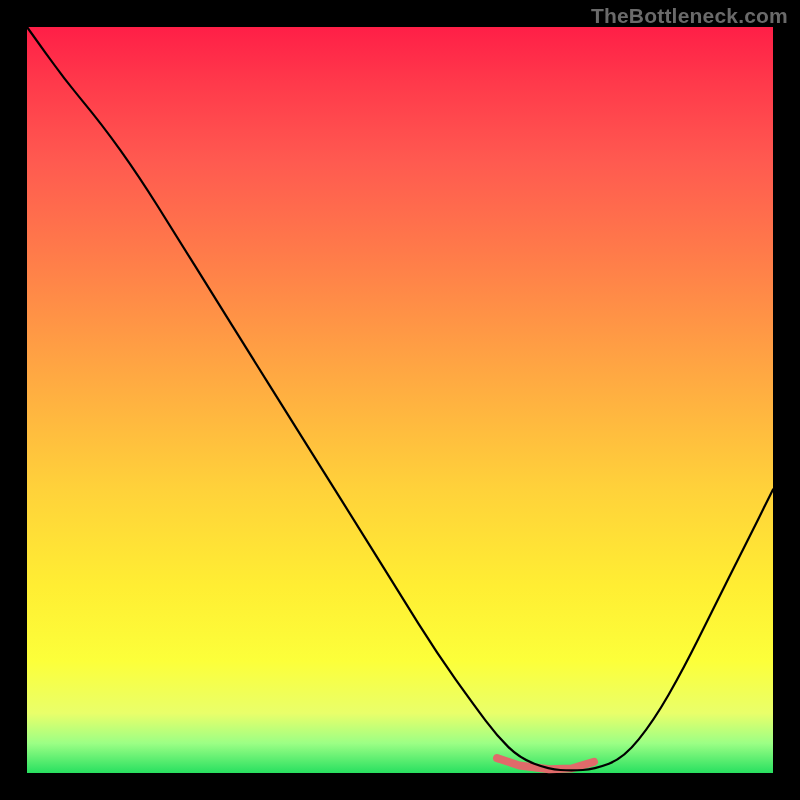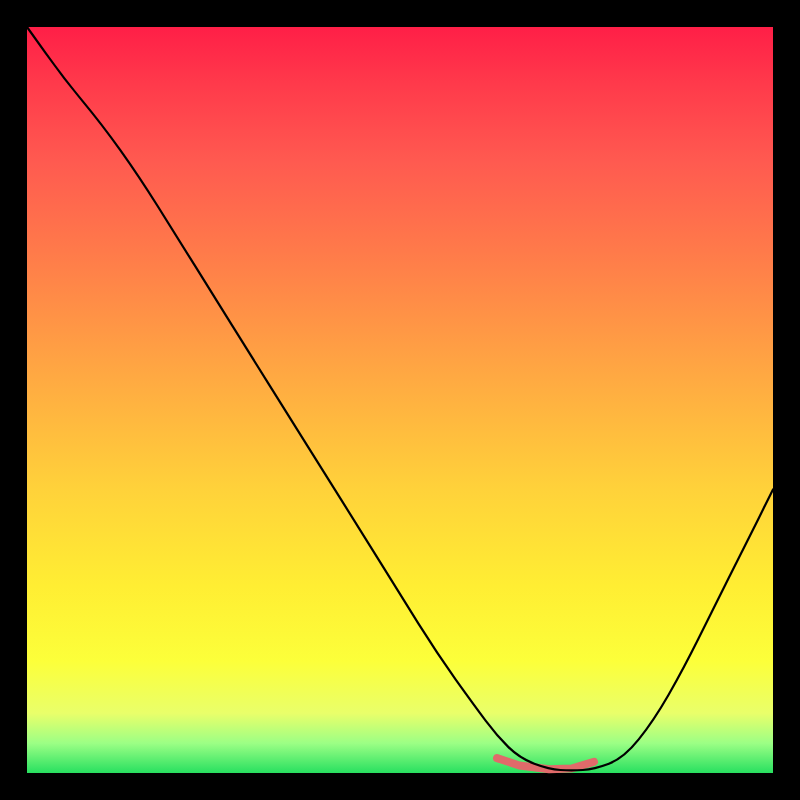--- a/index.html
+++ b/index.html
@@ -70,20 +70,21 @@
     stroke: #e06a6a;
     stroke-width: 8;
     stroke-linecap: round;
     stroke-linejoin: round;
   }
 </style>
 </head>
 <body>
 
 <div class="frame">
+  <div class="watermark">TheBottleneck.com</div>
 
   <div class="plot">
     <svg class="overlay" viewBox="0 0 746 746">
       <g>
         <path id="accent-path" class="curve-accent" d="M470.0 731.1 L492.4 738.5 L522.2 742.3 L544.6 741.5 L567.0 734.8"></path>
         <path id="main-path" class="curve-main" d="M0.0 0.0 Q0.0 0.0 18.7 26.1 Q37.3 52.2 56.0 74.6 Q74.6 97.0 93.3 123.1 Q111.9 149.2 130.6 179.0 Q149.2 208.9 167.9 238.7 Q186.5 268.6 205.1 298.4 Q223.8 328.2 242.4 358.1 Q261.1 387.9 279.8 417.8 Q298.4 447.6 317.1 477.4 Q335.7 507.3 354.4 537.1 Q373.0 567.0 391.6 596.8 Q410.3 626.6 428.9 652.8 Q447.6 678.9 458.8 693.8 Q470.0 708.7 481.2 719.9 Q492.4 731.1 507.3 736.7 Q522.2 742.3 533.4 743.0 Q544.6 743.8 555.8 743.0 Q567.0 742.3 581.9 736.7 Q596.8 731.1 611.7 712.4 Q626.6 693.8 641.6 667.7 Q656.5 641.6 671.4 611.7 Q686.3 581.9 701.2 552.0 Q716.2 522.2 731.1 492.4 L746.0 462.5"></path>
       </g>
     </svg>
   </div>
 </div>

